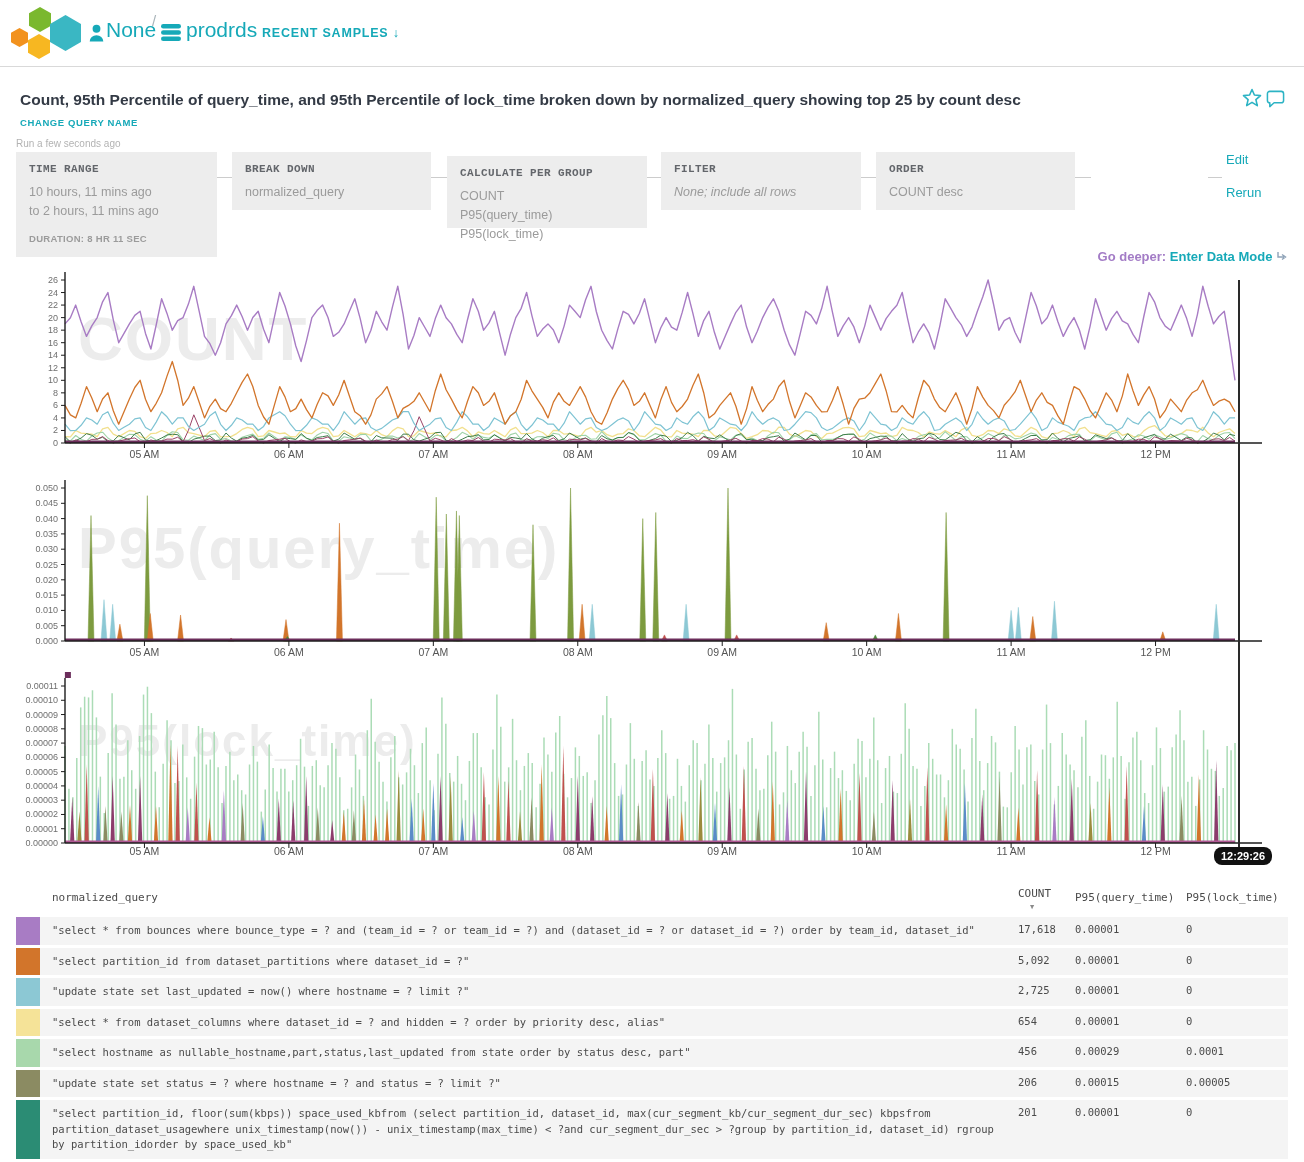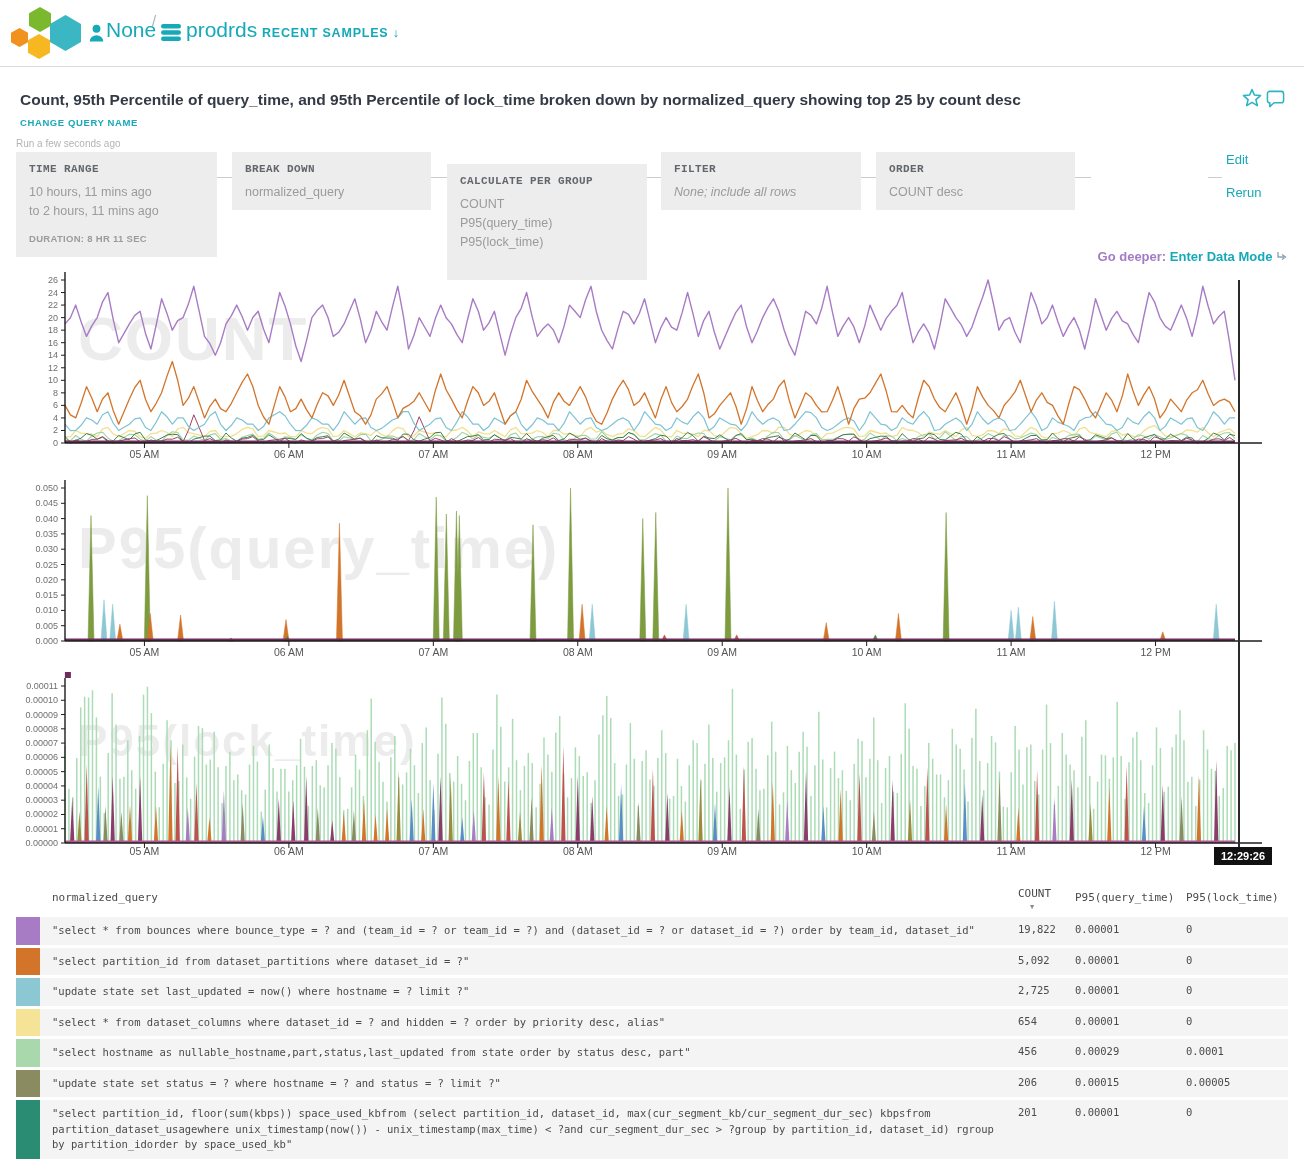--- a/index.html
+++ b/index.html
@@ -31,21 +31,21 @@
   .conn{position:absolute;height:1px;background:#cccccc;top:177px;}
   .tlink{position:absolute;color:#16a9b8;font-size:13px;cursor:pointer;}
   #go-deeper{position:absolute;right:16px;top:249px;font-size:13px;font-weight:bold;cursor:pointer;}
   #go-deeper .gd1{color:#a37cc6;}
   #go-deeper .gd2{color:#16a9b8;}
   
   svg text{font-family:"Liberation Sans",sans-serif;}
   .chartsvg{position:absolute;left:0;}
   #crosshair{position:absolute;left:1238px;top:280px;width:2px;height:580px;background:#2a2a2a;}
   #xtip{position:absolute;left:1214px;top:847px;background:#111;color:#fff;font-size:11px;
-        font-weight:bold;padding:3px 7px;border-radius:0;font-family:"Liberation Sans",sans-serif;}
+        font-weight:bold;padding:3px 7px;border-radius:8px;font-family:"Liberation Sans",sans-serif;}
   
   #qtable{position:absolute;left:16px;top:878px;width:1272px;
           font-family:"DejaVu Sans Mono",monospace;}
   #thead{position:relative;height:39px;background:#fff;}
   .hcell{position:absolute;top:13px;font-size:11px;color:#4a4a4a;}
   #sort-arrow{position:absolute;left:1014px;top:25px;font-size:7px;color:#8a8a8a;}
   .trow{position:relative;background:#f4f4f4;margin-bottom:3px;cursor:pointer;}
   .swatch{position:absolute;left:0;top:0;bottom:0;width:24px;}
   .qcell{margin-left:36px;padding:6px 0 6px 0;width:952px;font-size:10.5px;line-height:15.5px;
          color:#4a4a4a;word-wrap:break-word;}
@@ -107,21 +107,21 @@
   <div class="qbox" style="left:16px;top:152px;width:201px;height:105px;">
     <h4>TIME RANGE</h4>
     <div class="val">10 hours, 11 mins ago</div>
     <div class="val">to 2 hours, 11 mins ago</div>
     <div class="dur">DURATION: 8 HR 11 SEC</div>
   </div>
   <div class="qbox" style="left:232px;top:152px;width:199px;height:58px;">
     <h4>BREAK DOWN</h4>
     <div class="val">normalized_query</div>
   </div>
-  <div class="qbox" style="left:447px;top:164px;width:200px;height:116px;">
+  <div class="qbox" style="left:447px;top:156px;width:200px;height:72px;">
     <h4>CALCULATE PER GROUP</h4>
     <div class="val">COUNT</div>
     <div class="val">P95(query_time)</div>
     <div class="val">P95(lock_time)</div>
   </div>
   <div class="qbox" style="left:876px;top:152px;width:199px;height:58px;">
     <h4>ORDER</h4>
     <div class="val">COUNT desc</div>
   </div>
   <div class="qbox" style="left:661px;top:152px;width:200px;height:58px;">
@@ -713,21 +713,21 @@
       <span class="hcell" style="left:36px;">normalized_query</span>
       <span class="hcell c-count" style="top:9px;">COUNT</span>
       <span id="sort-arrow">▼</span>
       <span class="hcell c-p95q">P95(query_time)</span>
       <span class="hcell c-p95l">P95(lock_time)</span>
     </div>
     <div id="tbody">
         <div class="trow">
           <div class="swatch" style="background: rgb(168, 124, 196);"></div>
           <div class="qcell">"select * from bounces where bounce_type = ? and (team_id = ? or team_id = ?) and (dataset_id = ? or dataset_id = ?) order by team_id, dataset_id"</div>
-          <span class="ncell c-count">19,822</span>
+          <span class="ncell c-count">17,618</span>
           <span class="ncell c-p95q">0.00001</span>
           <span class="ncell c-p95l">0</span>
         </div>
         <div class="trow">
           <div class="swatch" style="background: rgb(210, 117, 43);"></div>
           <div class="qcell">"select partition_id from dataset_partitions where dataset_id = ?"</div>
           <span class="ncell c-count">5,092</span>
           <span class="ncell c-p95q">0.00001</span>
           <span class="ncell c-p95l">0</span>
         </div>

